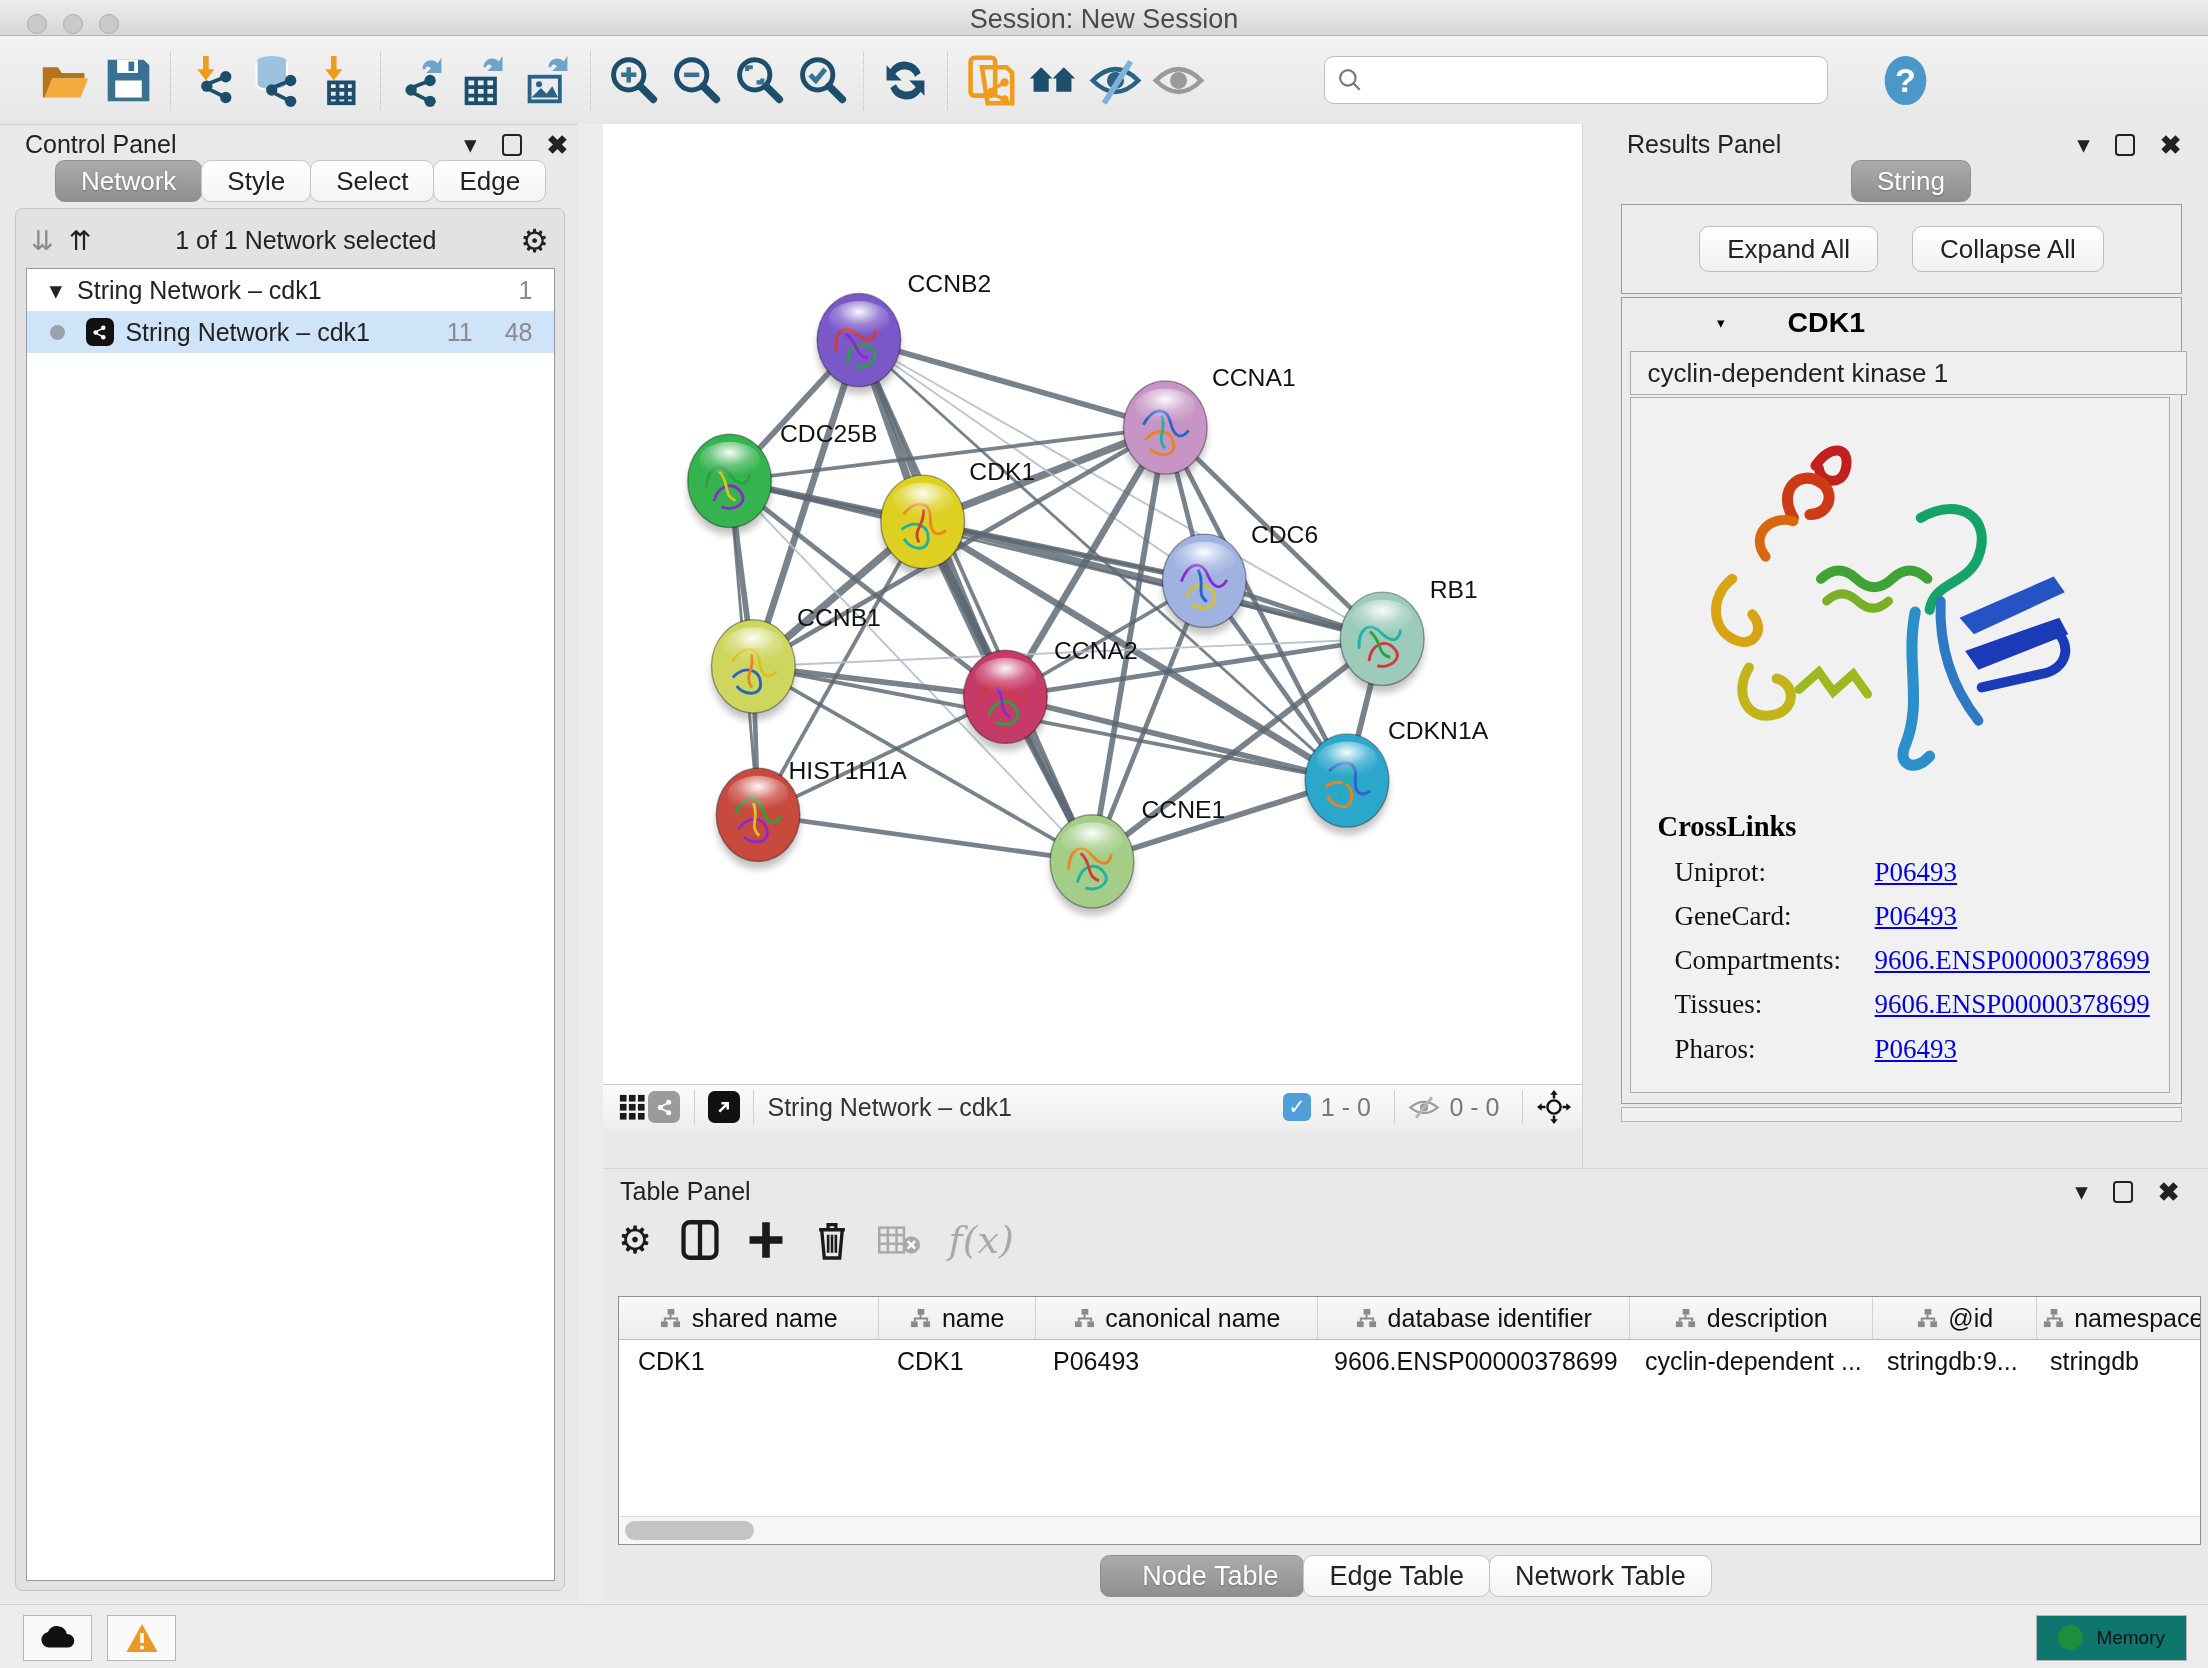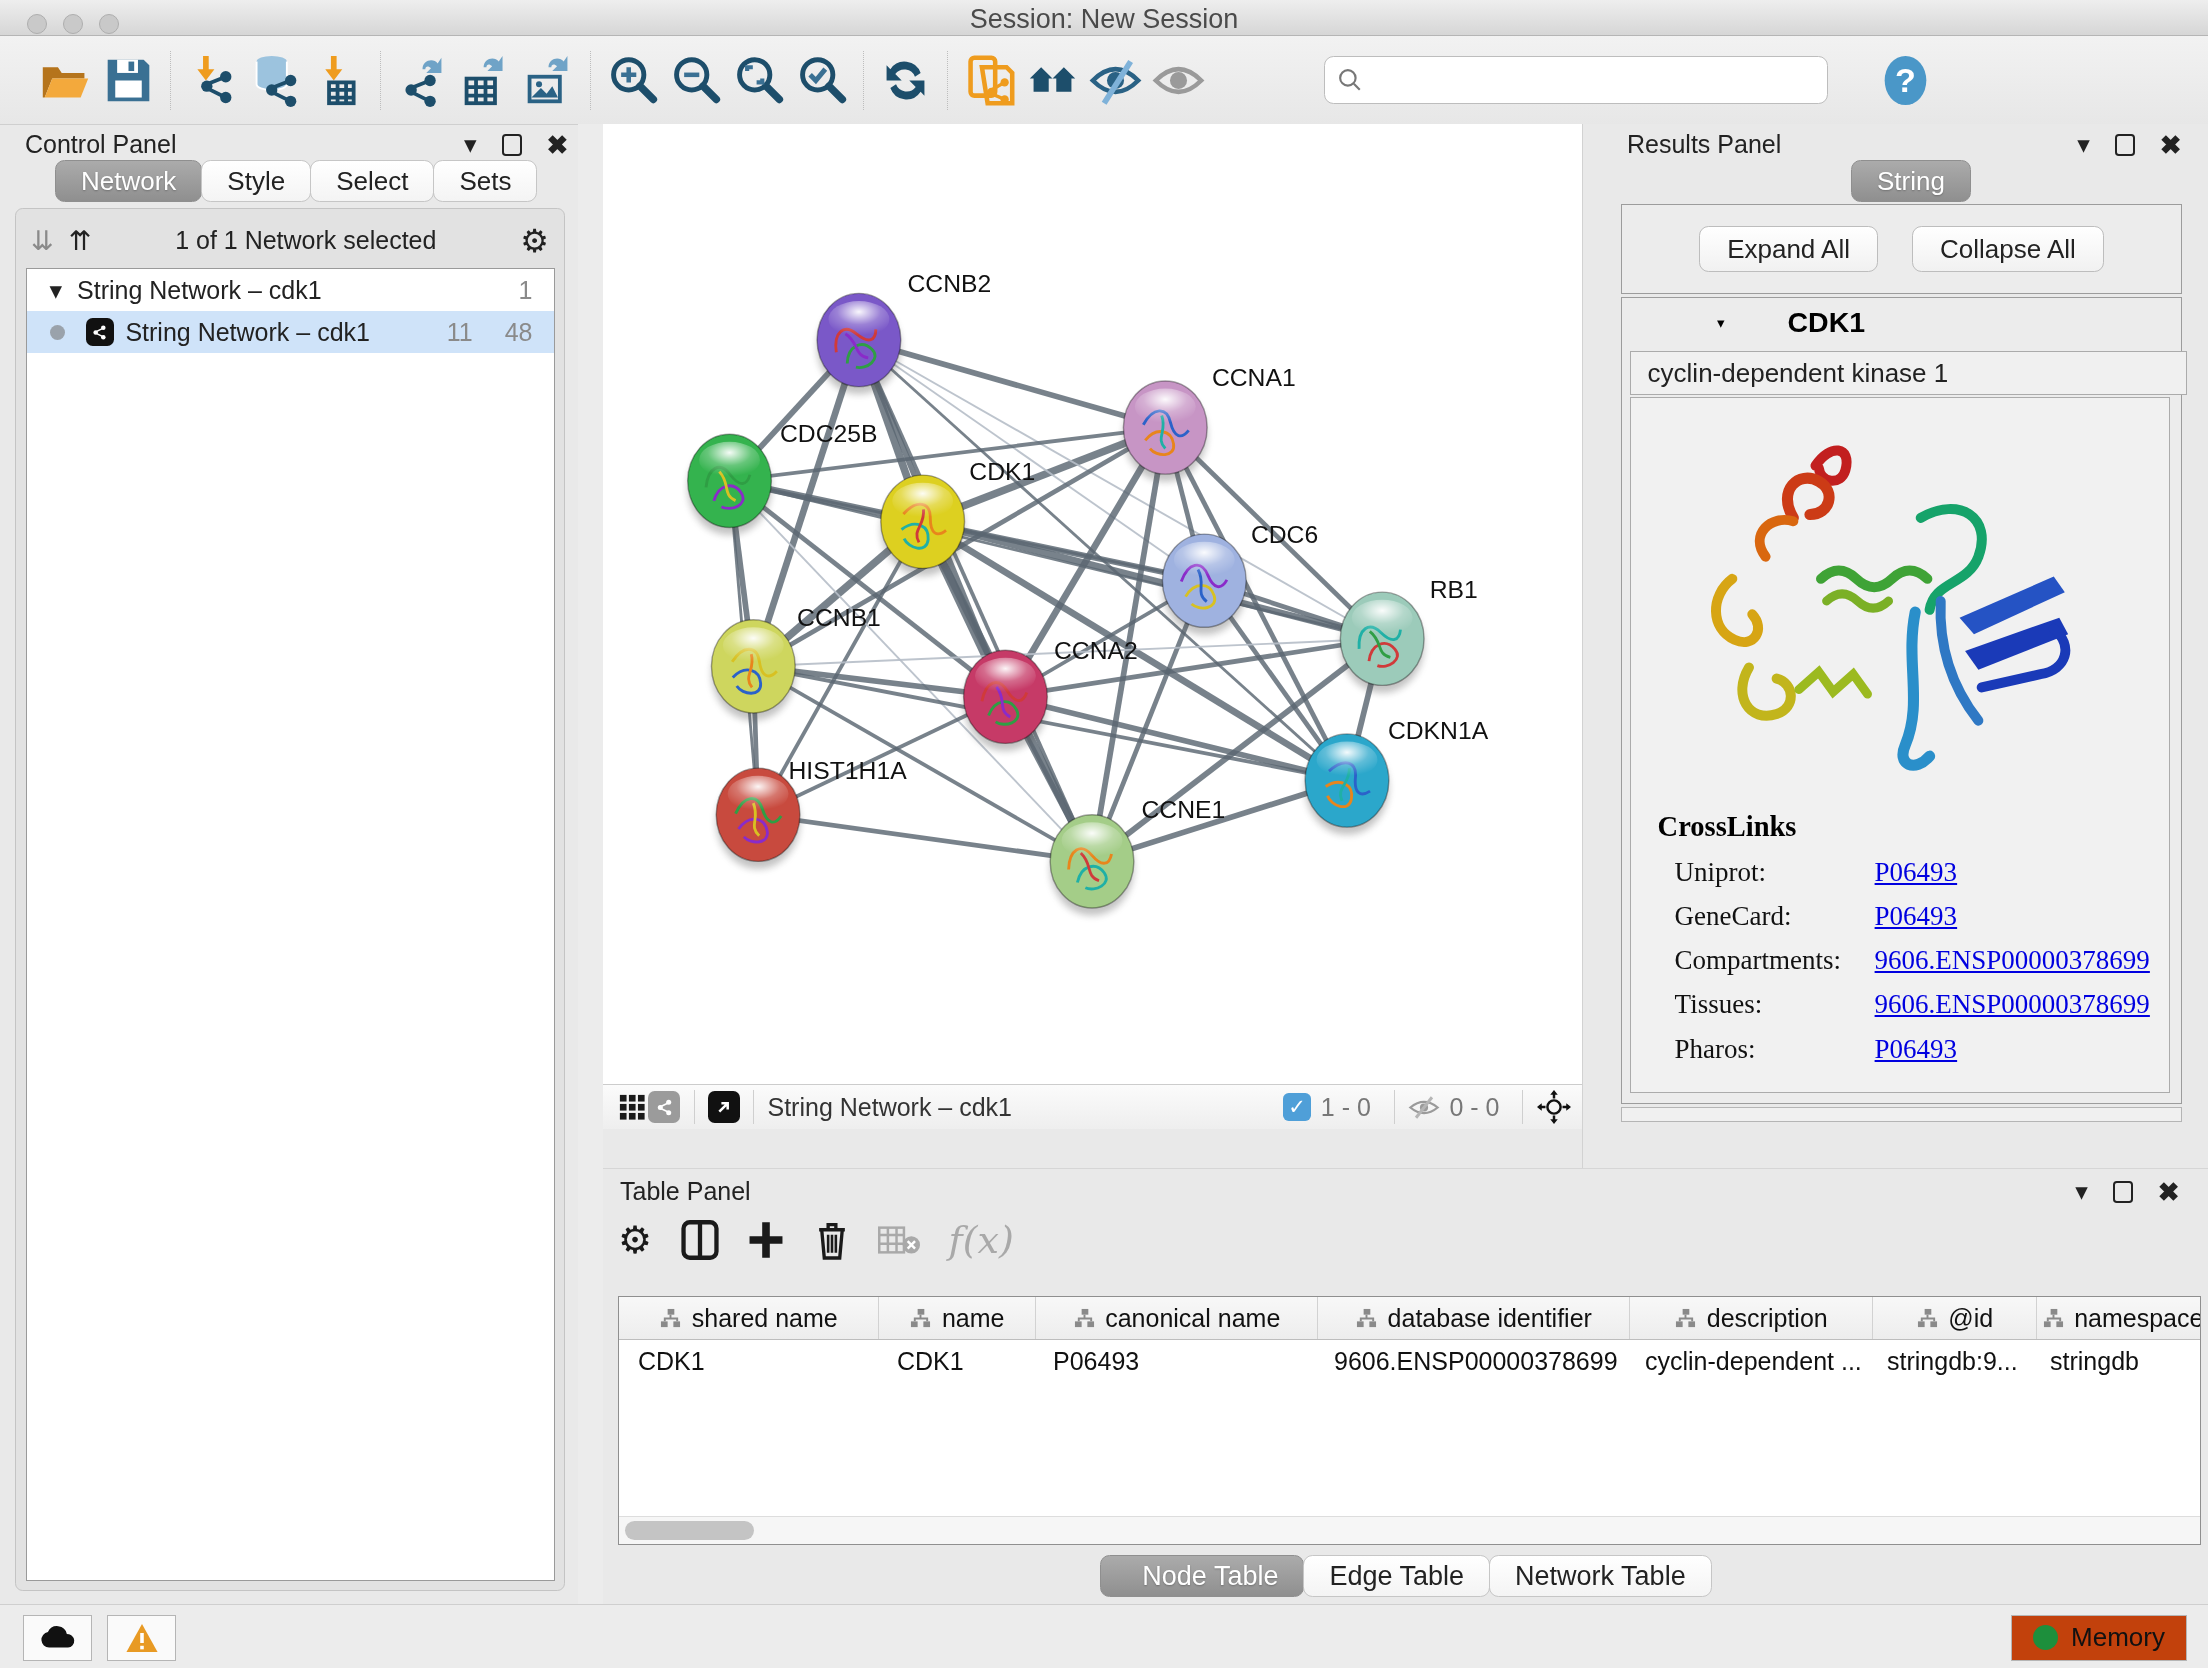--- a/index.html
+++ b/index.html
@@ -59,21 +59,21 @@
   #tp-header{display:flex;height:42px;background:linear-gradient(#f8f8f8,#ededed);border-bottom:1.9px solid #bdbdbd;}
   .th{display:flex;align-items:center;justify-content:center;gap:9.5px;font-size:25px;color:#111;border-right:1px solid #d2d2d2;overflow:hidden;white-space:nowrap;flex:none;}
   .tr{display:flex;height:42px;}
   .td{font-size:25px;color:#111;padding-left:19px;display:flex;align-items:center;overflow:hidden;white-space:nowrap;flex:none;}
   #tp-hscroll{position:absolute;left:0;bottom:0;width:100%;height:27px;background:#f6f6f6;border-top:1px solid #ddd;}
   #tp-thumb{position:absolute;left:5.7px;top:3.8px;width:129px;height:19px;border-radius:9.5px;background:#c4c4c4;}
   #tp-tabs{left:0;bottom:7.6px;width:100%;position:absolute;display:flex;justify-content:center;}
   
   #statusbar{left:0;top:1604px;width:2208px;height:65px;background:#ececec;border-top:1px solid #cfcfcf;}
   .sq-btn{width:67px;height:44px;background:#fafafa;border:1.9px solid #b5b5b5;display:flex;align-items:center;justify-content:center;position:absolute;top:9.5px;}
-  #memory-btn{position:absolute;right:21px;top:9.5px;height:44px;background:#c2410c;border:1.9px solid #b5b5b5;display:flex;align-items:center;gap:13.3px;padding:0 21px;font-size:26px;color:#111;}
+  #memory-btn{position:absolute;right:21px;top:9.5px;height:44px;background:#0f766e;border:1.9px solid #b5b5b5;display:flex;align-items:center;gap:13.3px;padding:0 21px;font-size:19px;color:#111;}
   .green-dot{width:25px;height:25px;border-radius:50%;background:#1d8f3c;}
   
   .node-label{font-size:26px;fill:#111;font-family:"Liberation Sans",sans-serif;}
 </style>
 </head>
 <body>
 
 <div id="titlebar" class="abs">
   <div class="traffic" style="left:27px"></div>
   <div class="traffic" style="left:63px"></div>
@@ -250,21 +250,21 @@
   <div style="position:absolute;left:25px;top:5.7px" class="panel-title">Control Panel</div>
   <div class="winbtns" style="position:absolute;left:464px;top:7.6px">
     <div class="wb-collapse">▾</div>
     <div class="wb-float"></div>
     <div class="wb-close">✖</div>
   </div>
   <div style="position:absolute;left:55px;top:36px;display:flex;" id="cp-tabs">
       <div class="tabbtn sel">Network</div>
       <div class="tabbtn">Style</div>
       <div class="tabbtn">Select</div>
-      <div class="tabbtn">Sets</div>
+      <div class="tabbtn">Edge</div>
     </div>
   <div id="cp-inner" class="abs">
     <div id="cp-toolbar">
       <span style="color:#8a8a8a;font-size:27px;">⇊</span>
       <span style="margin-left:15px;font-size:27px;">⇈</span>
       <span style="flex:1;text-align:center">1 of 1 Network selected</span>
       <span style="font-size:32px;">⚙</span>
     </div>
     <div id="cp-tree">
       <div class="tree-row">

